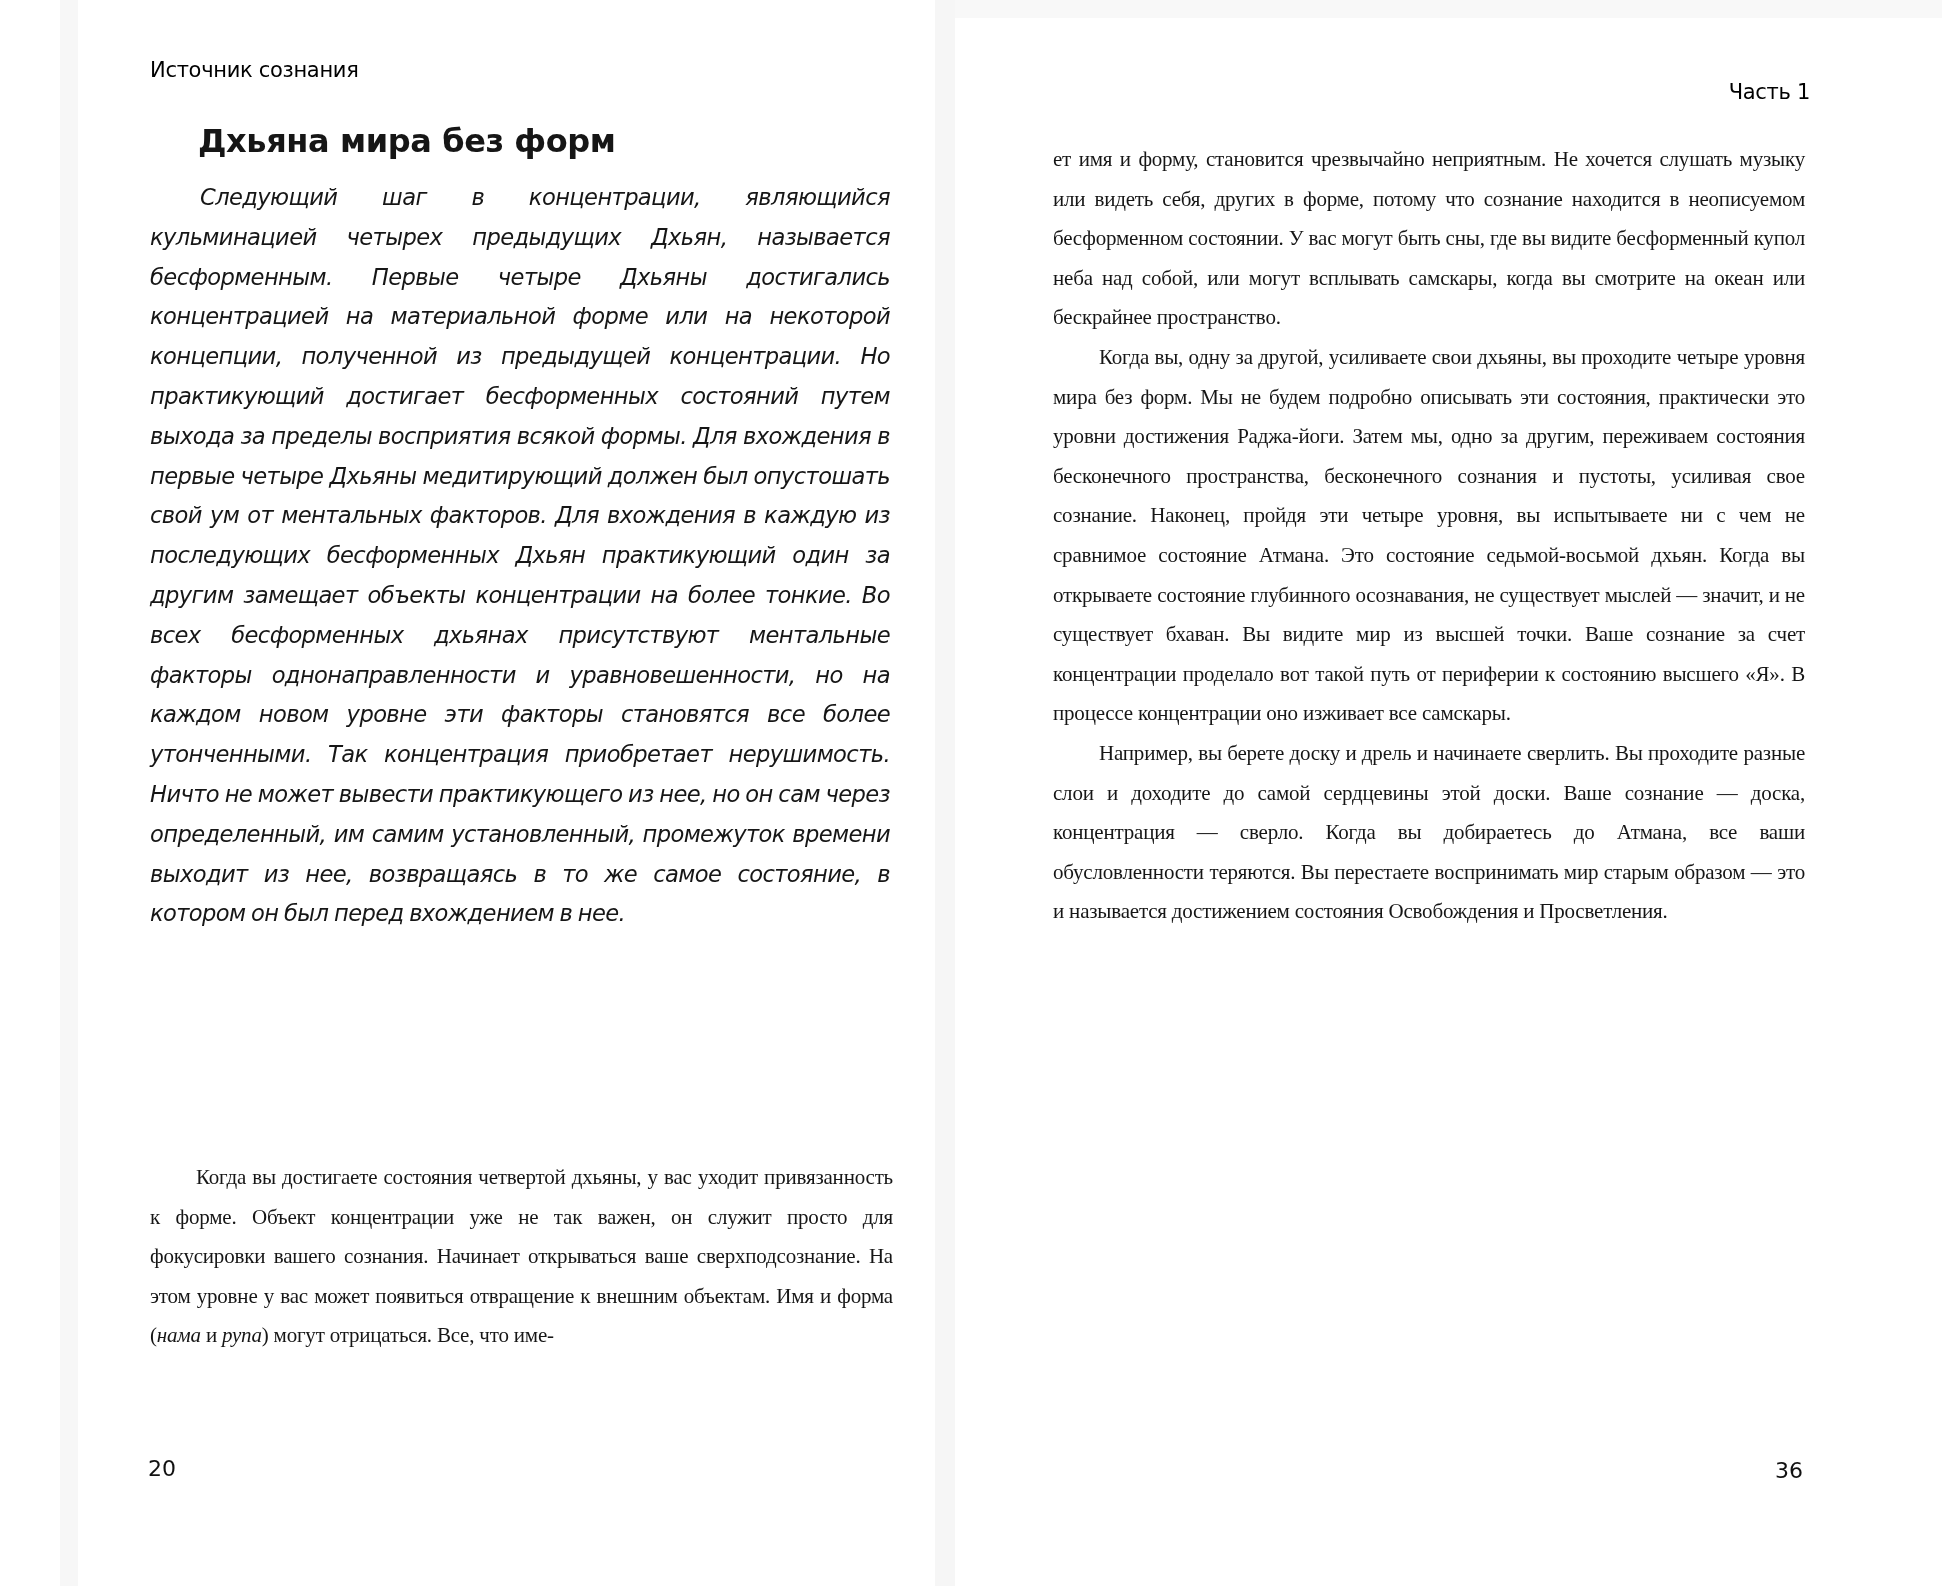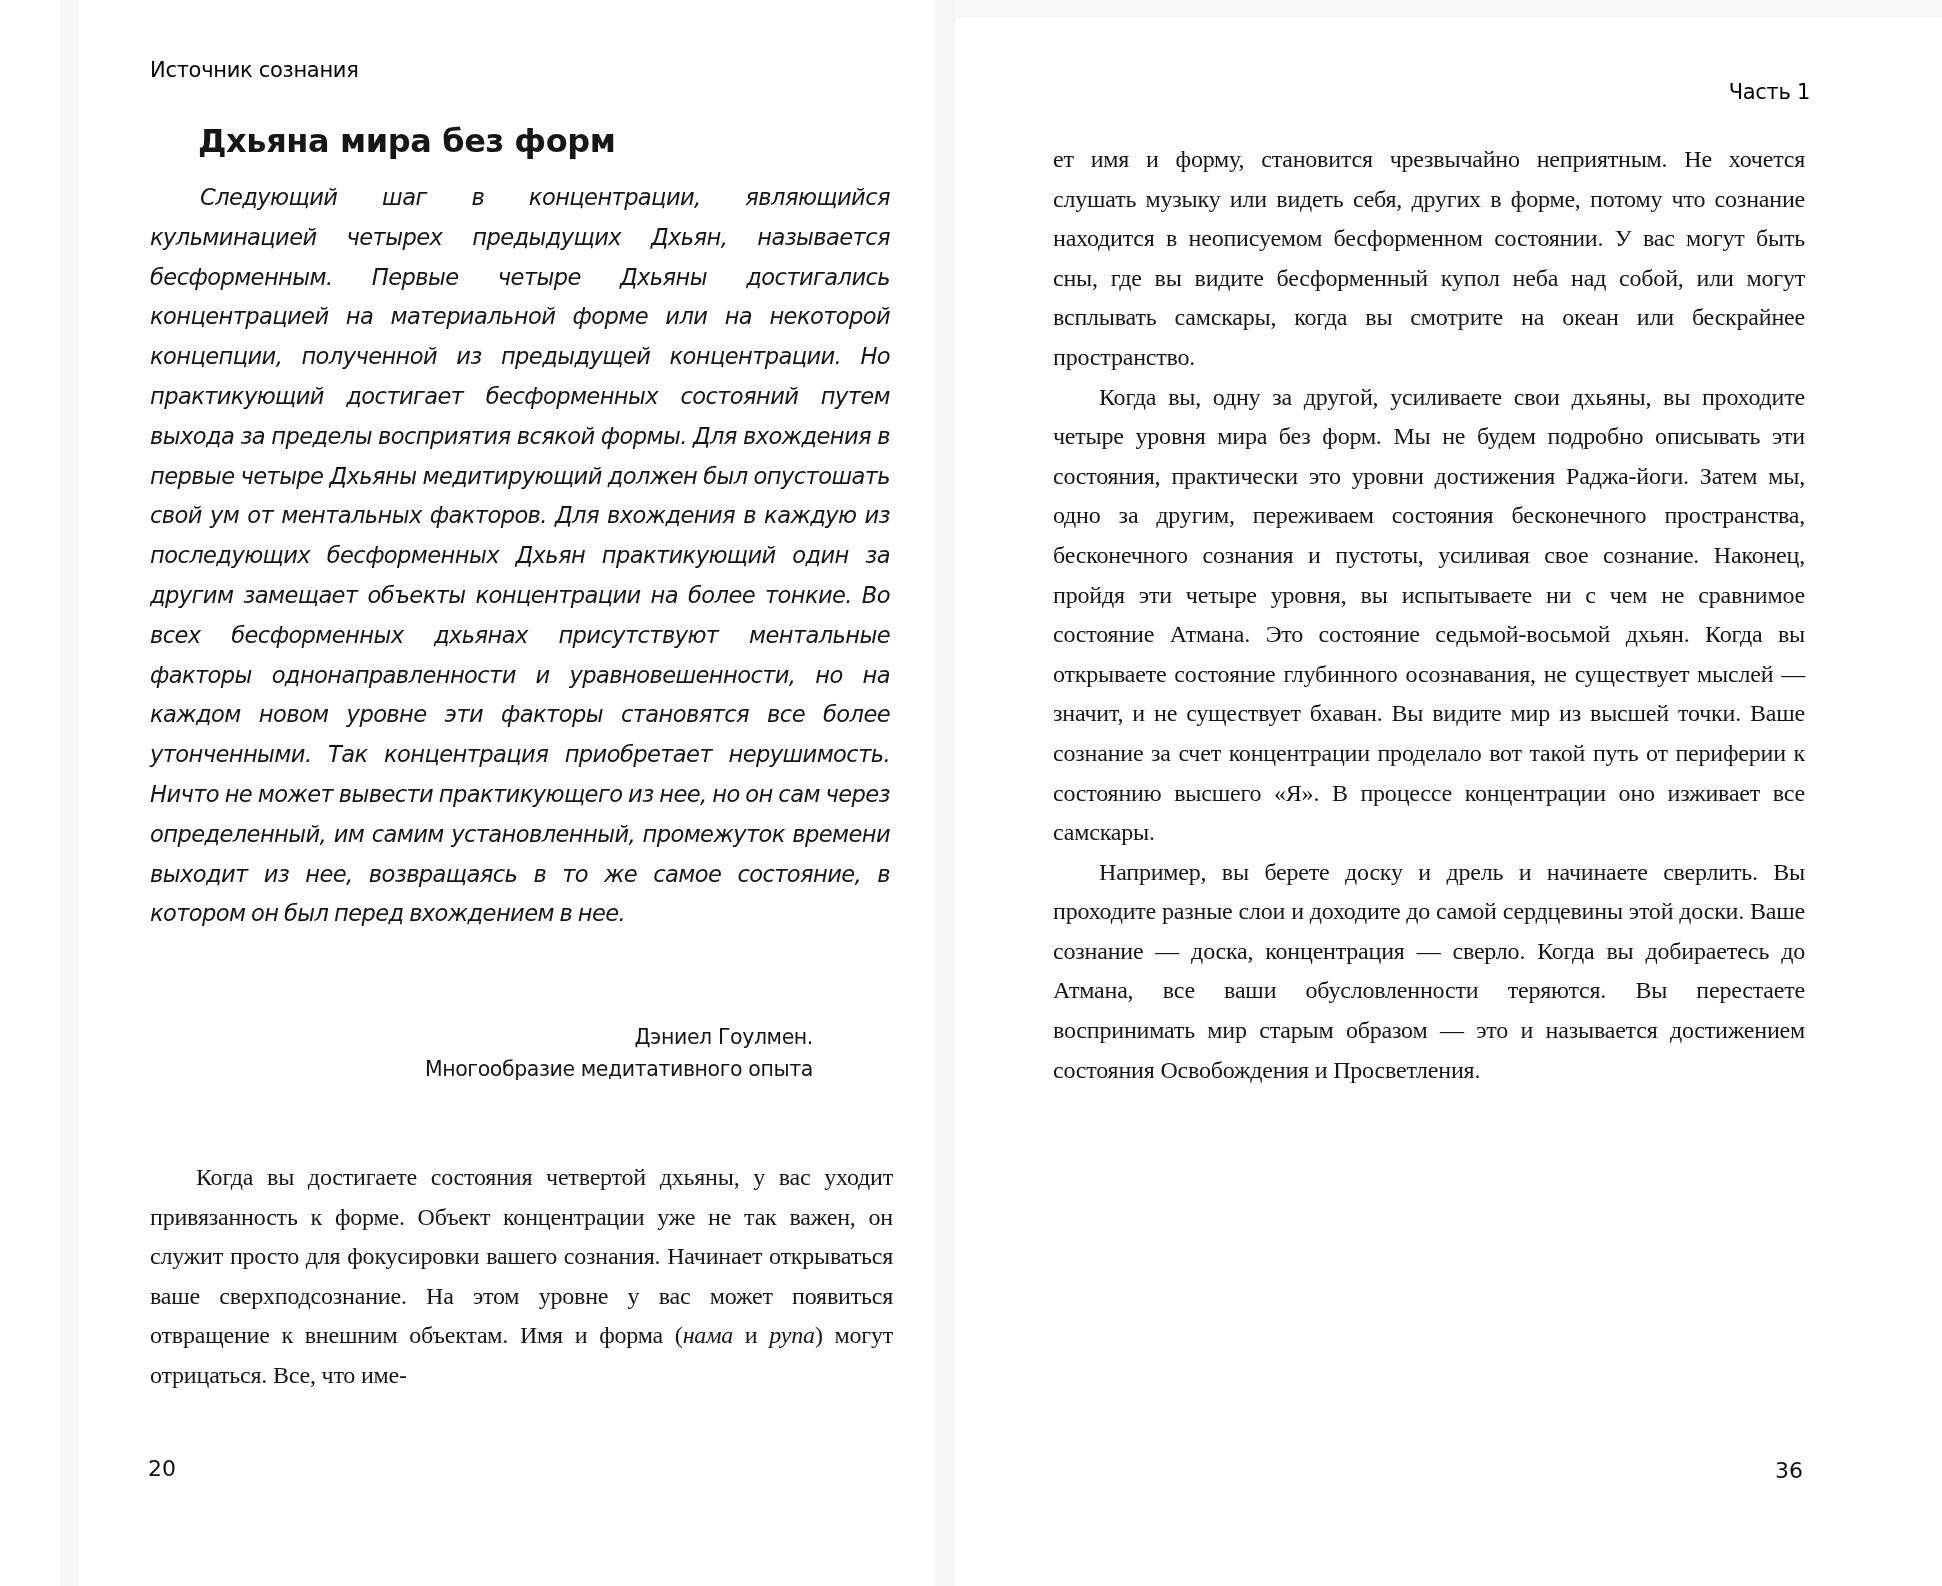--- a/index.html
+++ b/index.html
@@ -39,45 +39,41 @@
     text-indent: 50px;
   }
   .attribution {
     position: absolute; right: 122px; top: 1021px; text-align: right;
     font-family: "DejaVu Sans", sans-serif; font-size: 20.5px; line-height: 32px;
     letter-spacing: -0.4px;
   }
   .attribution div { display: block; }
 
   .body-text {
-    font-family: "Liberation Serif", serif; font-size: 24px;
+    font-family: "Liberation Serif", serif; font-size: 21px;
     line-height: 39.6px; text-align: justify; margin: 0;
     letter-spacing: -0.2px;
   }
   .body-text p { margin: 0; text-indent: 46px; }
   .body-text p.no-indent { text-indent: 0; }
   .left .body-text { position: absolute; left: 72px; top: 1158px; width: 743px; }
   .right .body-text { position: absolute; left: 98px; top: 140px; width: 752px; }
   .question { font-style: italic; }
 </style>
 </head>
 <body>
 
 <div class="edge-left"></div>
 <div class="gutter"></div>
 <div class="gutter2"></div>
 
 <div class="page left">
   <div class="running-head">Источник сознания</div>
   <h2 class="section-title">Дхьяна мира без форм</h2>
   <p class="epigraph">Следующий шаг в концентрации, являющийся кульминацией четырех предыдущих Дхьян, называется бесформенным. Первые четыре Дхьяны достигались концентрацией на материальной форме или на некоторой концепции, полученной из предыдущей концентрации. Но практикующий достигает бесформенных состояний путем выхода за пределы восприятия всякой формы. Для вхождения в первые четыре Дхьяны медитирующий должен был опустошать свой ум от ментальных факторов. Для вхождения в каждую из последующих бесформенных Дхьян практикующий один за другим замещает объекты концентрации на более тонкие. Во всех бесформенных дхьянах присутствуют ментальные факторы однонаправленности и уравновешенности, но на каждом новом уровне эти факторы становятся все более утонченными. Так концентрация приобретает нерушимость. Ничто не может вывести практикующего из нее, но он сам через определенный, им самим установленный, промежуток времени выходит из нее, возвращаясь в то же самое состояние, в котором он был перед вхождением в нее.</p>
-  <div class="attribution">
-    <div>Дэниел Гоулмен.</div>
-    <div>Многообразие медитативного опыта</div>
-  </div>
   <div class="body-text">
     <p><span>Когда вы достигаете состояния четвертой дхьяны, у вас уходит привязанность к форме. Объект концентрации уже не так важен, он служит просто для фокусировки вашего сознания. Начинает открываться ваше сверхподсознание. На этом уровне у вас может появиться отвращение к внешним объектам. Имя и форма (</span><i>нама</i><span> и </span><i>рупа</i><span>) могут отрицаться. Все, что име-</span></p>
   </div>
   <div class="folio">20</div>
 </div>
 
 <div class="page right">
   <div class="running-head">Часть 1</div>
   <div class="body-text">
     <p class="no-indent">ет имя и форму, становится чрезвычайно неприятным. Не хочется слушать музыку или видеть себя, других в форме, потому что сознание находится в неописуемом бесформенном состоянии. У вас могут быть сны, где вы видите бесформенный купол неба над собой, или могут всплывать самскары, когда вы смотрите на океан или бескрайнее пространство.</p>

